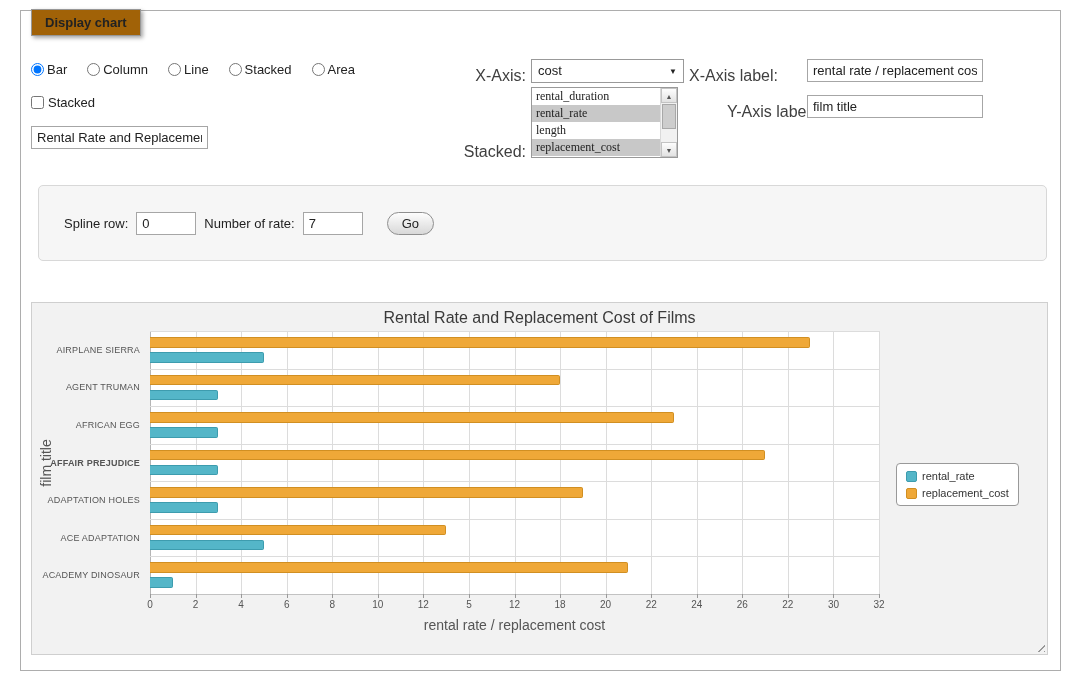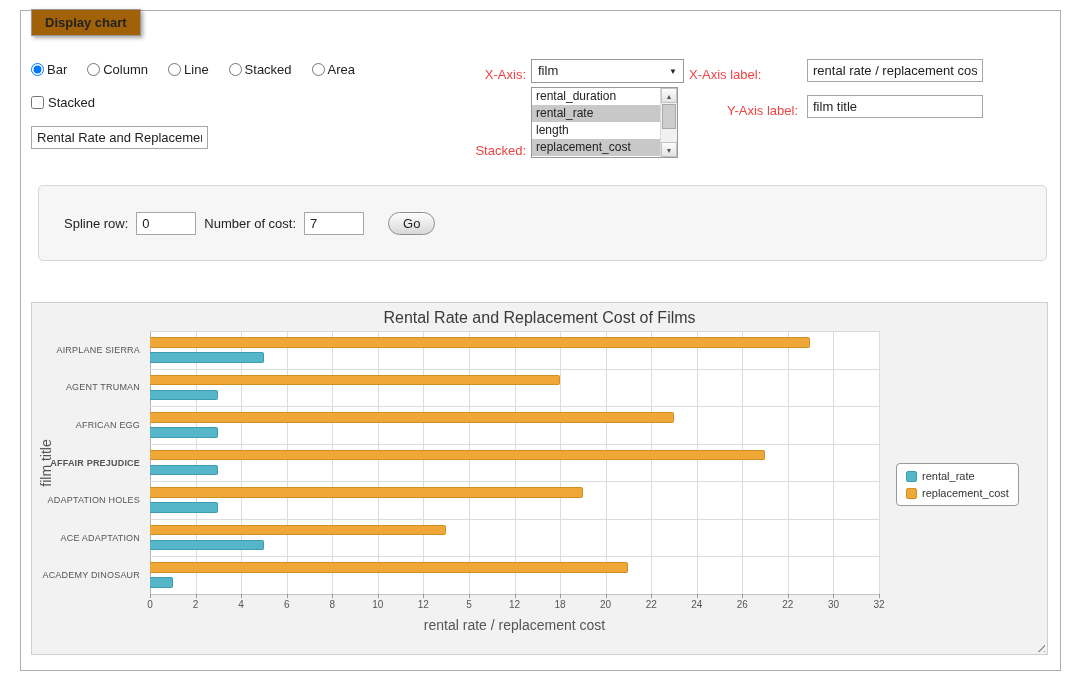--- a/index.html
+++ b/index.html
@@ -14,34 +14,34 @@
 
   .radio-group { position:absolute; left:10px; top:51px; display:flex; align-items:center; gap:20px; font-size:13px; }
   .radio-item { display:flex; align-items:center; gap:3px; cursor:default; }
 
   .stacked-row { position:absolute; left:10px; top:84px; display:flex; align-items:center; gap:4px; font-size:13px; }
 
   input[type="text"] { border:1px solid #a6a6a6; font-family:"Liberation Sans","DejaVu Sans",sans-serif;
                        font-size:13px; padding:2px 5px; height:23px; color:#222; background:#fff; }
   .title-input { position:absolute; left:10px; top:115px; width:177px; }
 
-  .field-label { position:absolute; font-size:13px; color:#ef4444; }
+  .field-label { position:absolute; font-size:16px; color:#404040; }
   .xaxis-label  { left:425px; top:56px; width:80px; text-align:right; }
   .series-label { left:425px; top:132px; width:80px; text-align:right; }
   .xlabel-label { left:668px; top:56px; }
   .ylabel-label { left:706px; top:92px; }
 
   .select { position:absolute; left:510px; top:48px; width:153px; height:24px; background:#fff;
             border:1px solid #999; font-size:13px; padding:3px 20px 3px 6px; cursor:default; }
   .select-arrow { position:absolute; right:6px; top:7px; font-size:8px; color:#222; }
 
   .multiselect { position:absolute; left:510px; top:76px; width:147px; height:71px;
                  border:1px solid #999; background:#fff; display:flex; overflow:hidden; }
   .ms-options { flex:1; overflow:hidden; }
-  .ms-option { height:17px; line-height:17px; padding:0 4px; font-size:12px; white-space:nowrap; }
+  .ms-option { height:17px; line-height:17px; padding:0 4px; font-size:12px; white-space:nowrap;font-family:Liberation Serif, serif; }
   .ms-option.selected { background:#c8c8c8; }
   .ms-scrollbar { width:17px; position:relative; background:#f1f1f1; border-left:1px solid #d9d9d9; }
   .ms-arrow { position:absolute; left:0; right:0; height:15px; line-height:15px; text-align:center;
               font-size:7px; color:#555; background:linear-gradient(#fdfdfd,#e2e2e2); border:1px solid #c3c3c3; }
   .ms-arrow.up { top:0; } .ms-arrow.down { bottom:0; }
   .ms-thumb { position:absolute; top:16px; height:25px; left:1px; right:1px; background:#cdcdcd;
               border:1px solid #a8a8a8; }
 
   .xlabel-input { position:absolute; left:786px; top:48px; width:176px; }
   .ylabel-input { position:absolute; left:786px; top:84px; width:176px; }
@@ -113,21 +113,21 @@
 
   <label class="stacked-row">
     <input type="checkbox" id="stacked-cb" style="">
     <span>Stacked</span>
   </label>
 
   <input type="text" class="title-input" value="Rental Rate and Replacement Cost of Films" style="">
 
   <div class="field-label xaxis-label">X-Axis:</div>
   <div class="select">
-    <span>film</span>
+    <span>cost</span>
     <span class="select-arrow">▼</span>
   </div>
 
   <div class="field-label series-label">Stacked:</div>
   <div class="multiselect">
     <div class="ms-options" id="series-options">
         <div class="ms-option">rental_duration</div>
         <div class="ms-option selected">rental_rate</div>
         <div class="ms-option">length</div>
         <div class="ms-option selected">replacement_cost</div>
@@ -141,21 +141,21 @@
 
   <div class="field-label xlabel-label">X-Axis label:</div>
   <input type="text" class="xlabel-input" value="rental rate / replacement cost" style="">
 
   <div class="field-label ylabel-label">Y-Axis label:</div>
   <input type="text" class="ylabel-input" value="film title" style="">
 
   <div class="rows-panel">
     <span>Spline row:</span>
     <input type="text" value="0" style="">
-    <span>Number of cost:</span>
+    <span>Number of rate:</span>
     <input type="text" value="7" style="">
     <button class="go-button">Go</button>
   </div>
 
   <div class="chart-box">
     <div class="chart-title">Rental Rate and Replacement Cost of Films</div>
     <div class="chart-ylabel-wrap">
       <span class="chart-ylabel">film title</span>
     </div>
     <div class="cat-labels" id="cat-labels">

